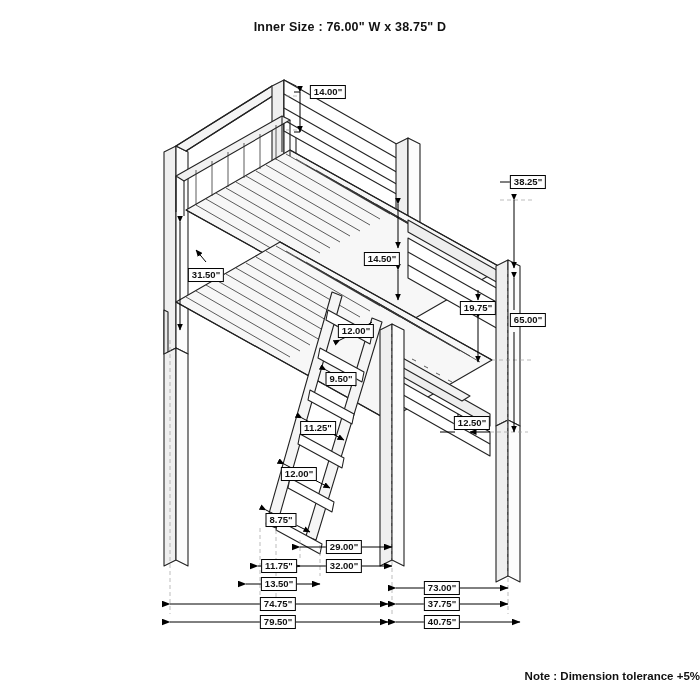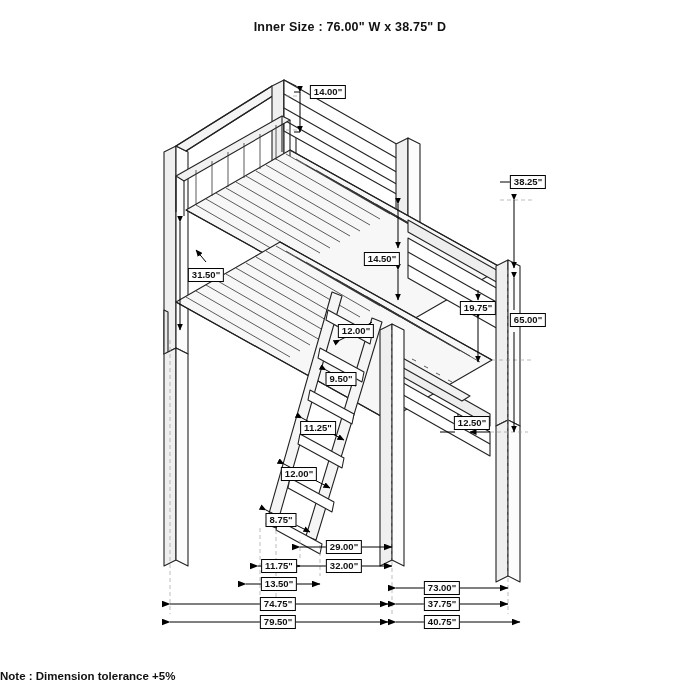--- a/index.html
+++ b/index.html
@@ -28,21 +28,21 @@
     text-align: center;
     font-size: 12.5px;
     font-weight: bold;
     letter-spacing: 0.2px;
   }
   .footnote {
     position: absolute;
     bottom: 18px;
     left: 0;
     width: 700px;
-    text-align: left;
+    text-align: right;
     font-size: 11.5px;
     font-weight: bold;
   }
   #canvas {
     position: absolute;
     top: 0;
     left: 0;
   }
   .dimlabel {
     position: absolute;

